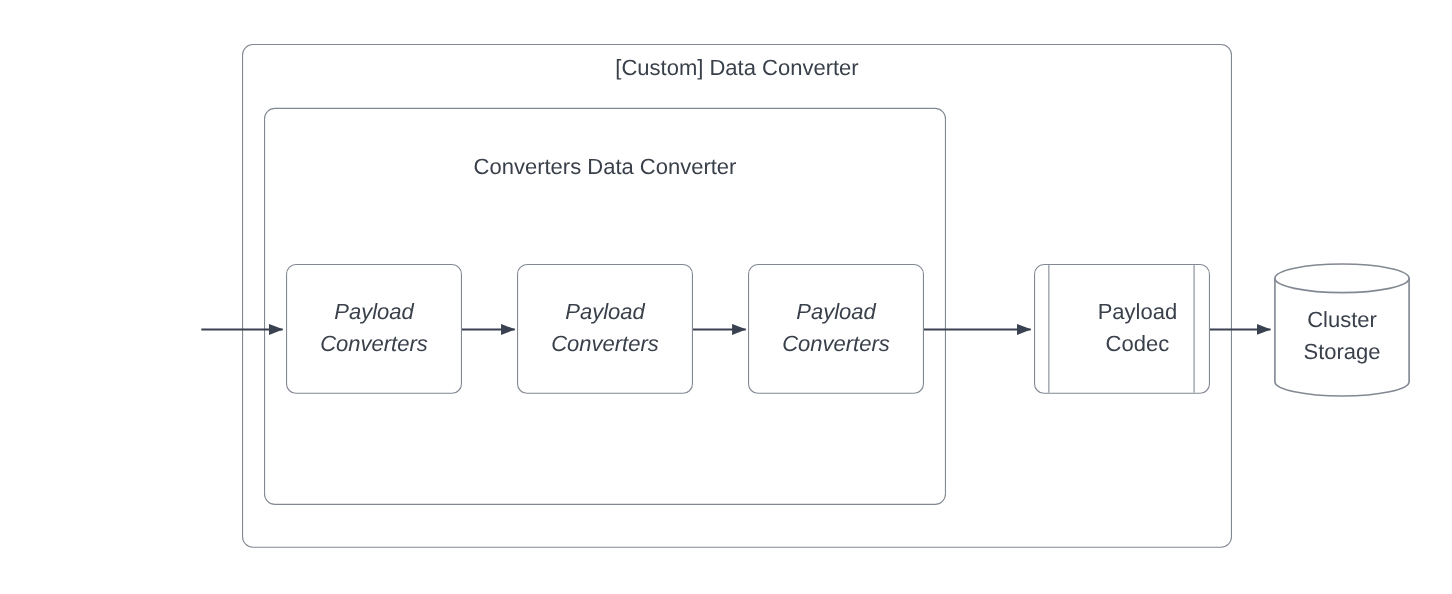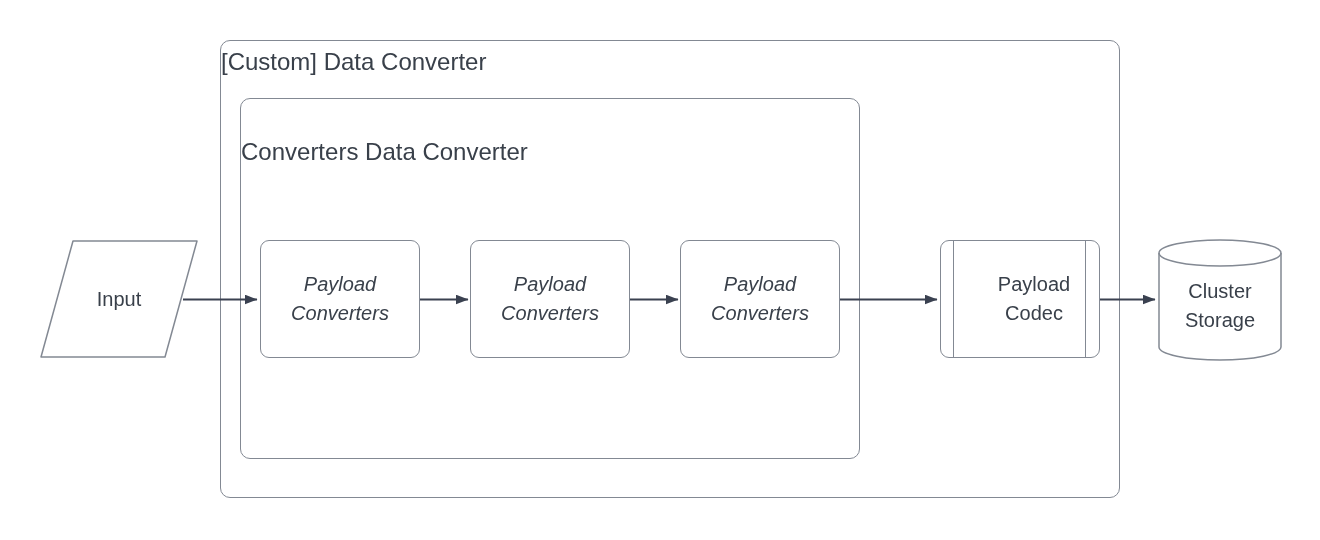--- a/index.html
+++ b/index.html
@@ -15,21 +15,22 @@
   .container-box {
     position: absolute;
     border: 1.5px solid var(--border-color, #838993);
     border-radius: 10px;
     background: transparent;
     box-sizing: border-box;
   }
   .container-title {
     display: block;
     width: 100%;
-    font-size: 24px;
+    text-align: center;
+    font-size: 20px;
     line-height: 24px;
     color: var(--text-color, #39404a);
   }
   .outer-container { left: 220px; top: 40px; width: 900px; height: 458px; }
   .outer-container .container-title { padding-top: 9px; }
   .inner-container { left: 240px; top: 98px; width: 620px; height: 361px; }
   .inner-container .container-title { padding-top: 41px; }
 
   .node {
     position: absolute;
@@ -103,26 +104,20 @@
 <div class="scene">
 
   <div class="container-box outer-container">
     <span class="container-title">[Custom] Data Converter</span>
   </div>
 
   <div class="container-box inner-container">
     <span class="container-title">Converters Data Converter</span>
   </div>
 
-  <div class="node input-node">
-    <svg width="158" height="118" viewBox="0 0 158 118">
-      <polygon class="shape-outline" points="33,1 157,1 125,117 1,117" stroke-linejoin="round"></polygon>
-    </svg>
-    <span class="node-label input-label">Input</span>
-  </div>
 
   <div class="node rect-node converter-1">
     <span class="node-label converter-label">Payload Converters</span>
   </div>
 
   <div class="node rect-node converter-2">
     <span class="node-label converter-label">Payload Converters</span>
   </div>
 
   <div class="node rect-node converter-3">

